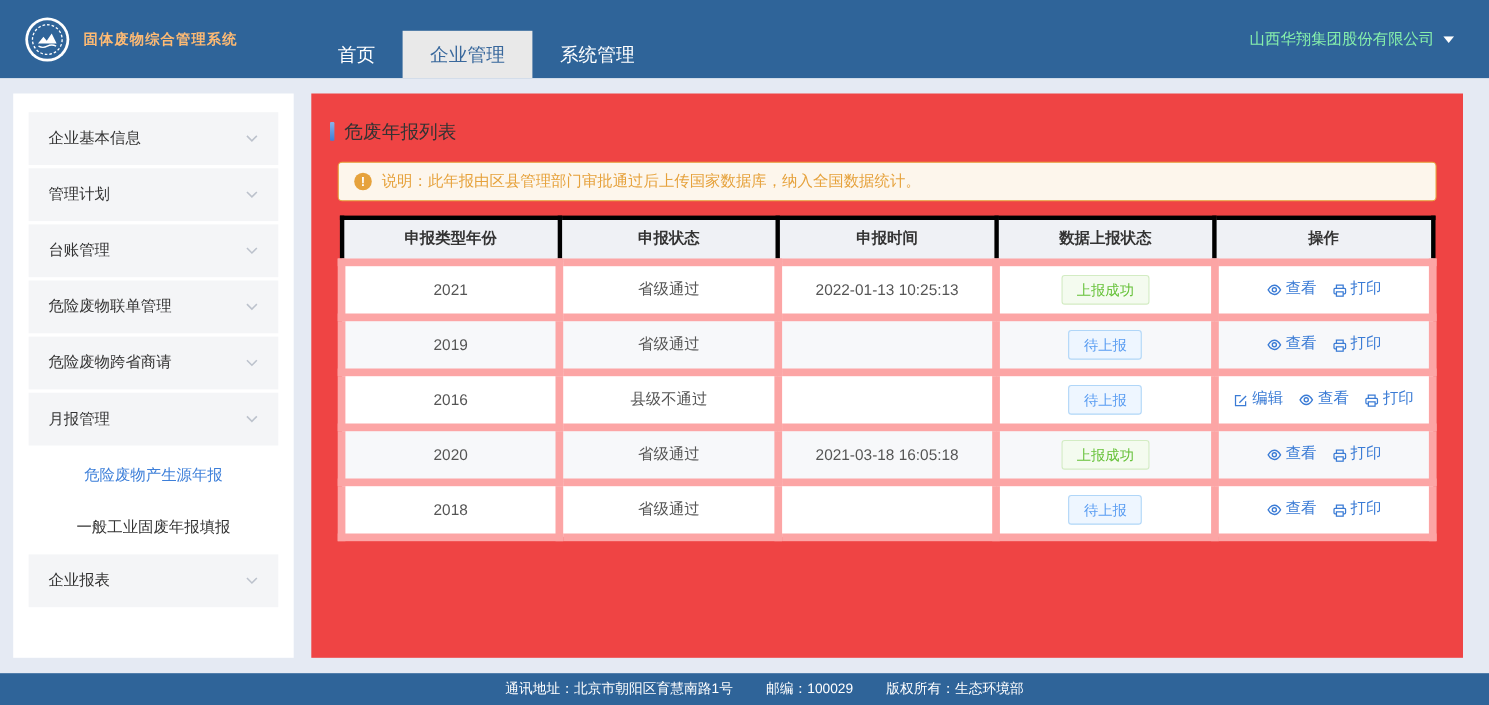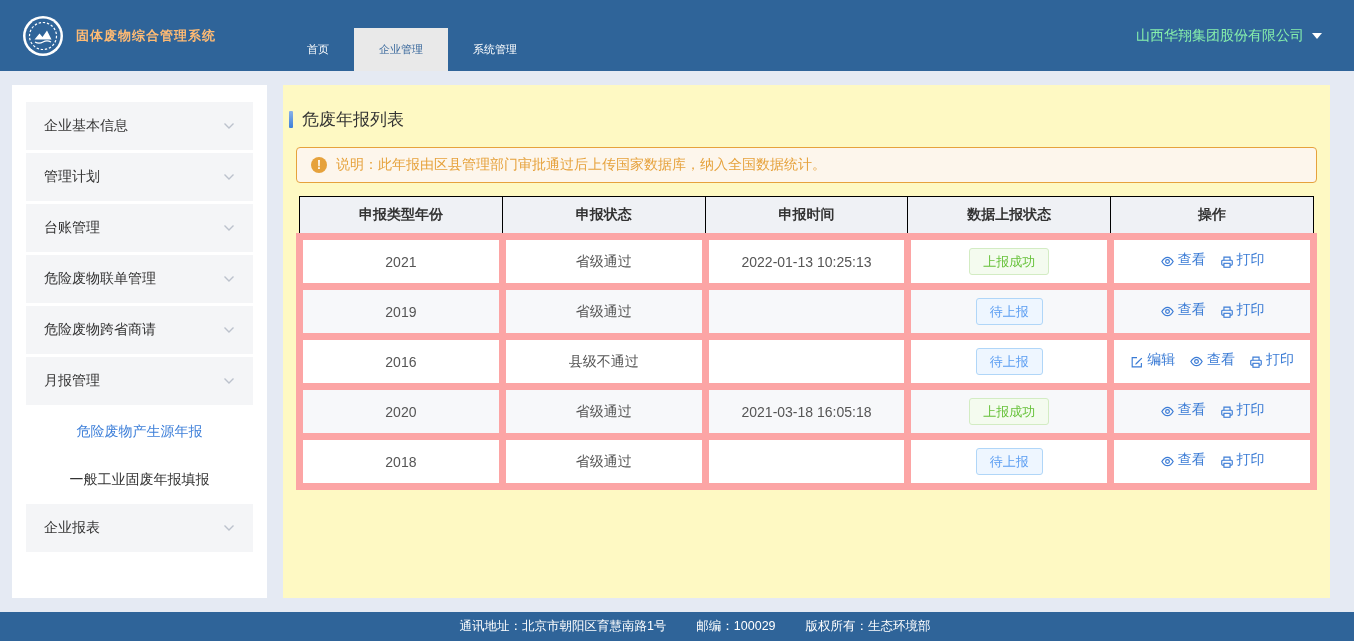--- a/index.html
+++ b/index.html
@@ -6,51 +6,51 @@
   html,body { width:1354px; height:641px; overflow:hidden; }
   body {
     font-family:"Liberation Sans","DejaVu Sans",sans-serif;
     background:#e5eaf3; color:#333;
   }
   
   .header { height:71px; background:#2f6499; display:flex; align-items:stretch; }
   .brand { display:flex; align-items:center; gap:12px; padding-left:22px; width:268px; }
   .brand-title { color:#fdba74; font-size:13px; font-weight:bold; letter-spacing:1px; white-space:nowrap;font-family:Liberation Serif, serif; }
   .nav { display:flex; margin-left:14px; }
-  .nav-item { padding:0 25px; display:flex; align-items:center; color:#fff; font-size:11px; cursor:pointer;margin-top:28px; }
+  .nav-item { padding:0 25px; display:flex; align-items:center; color:#fff; font-size:17px; cursor:pointer;margin-top:28px; }
   .nav-item.active { background:#e9e9e9; color:#39689c; }
   .header-right { margin-left:auto; display:flex; align-items:center; gap:8px; padding-right:32px; color:#86efac; font-size:14px; cursor:pointer; }
   
   .layout { display:flex; gap:16px; padding:14px 24px 0 12px; height:527px;border-radius:14px; }
   .sidebar { width:255px; background:#fff; padding:17px 14px; flex:none; }
   .side-item {
     height:48px; margin-bottom:3px; background:#f4f5f7; padding:0 18px;
     display:flex; align-items:center; justify-content:space-between;
     font-size:14px; color:#333; cursor:pointer;
   }
   .side-item.active { background:#2f6499; color:#fff; }
   .side-sub { height:48px; display:flex; align-items:center; justify-content:center; font-size:14px; color:#333; background:#fff; cursor:pointer; }
   .side-sub.active { color:#3d7fd9; }
   .chev { display:flex; }
   
-  .main { flex:1; background:#fef9c3; padding:14px 13px; }
+  .main { flex:1; background:#ef4444; padding:14px 24px; }
   .page-title { display:flex; align-items:center; gap:9px; margin:9px 0 16px -7px; font-size:17px; color:#333; }
   .title-bar { width:4px; height:17px; border-radius:1px; background:linear-gradient(#8ab2e8,#3d7fd9); }
   .notice {
     height:36px; border:1px solid #e6a23c; background:#fdf6ec; border-radius:4px;
     display:flex; align-items:center; gap:9px; padding:0 14px;
     color:#e6a23c; font-size:14px; margin-bottom:13px;
   }
   .info-dot {
     width:16px; height:16px; border-radius:50%; background:#e6a23c; color:#fff;
     font-size:12px; font-weight:bold; display:flex; align-items:center; justify-content:center; flex:none;
   }
   
   table { width:100%; border-collapse:collapse; table-layout:fixed; }
-  th { height:40px; background:#eff1f5; border:1px solid #000000; font-size:14px; font-weight:bold; color:#333; text-align:center; }
+  th { height:40px; background:#eff1f5; border:4px solid #000000; font-size:14px; font-weight:bold; color:#333; text-align:center; }
   td { height:50px; border:7px solid #fca5a5; font-size:14px; color:#555; text-align:center; background:#fff; }
   tbody tr:nth-child(even) td { background:#f7f8fa; }
   .badge { display:inline-block; min-width:64px; padding:6px 13px; font-size:13px; border-radius:3px; line-height:1; }
   .badge.success { color:#67c23a; background:#f4fbef; border:1px solid #d3ecc3; }
   .badge.pending { color:#5a9df2; background:#eef6ff; border:1px solid #b0d6f8; cursor:pointer; }
   .act { color:#3a7bd5; display:inline-flex; align-items:flex-end; gap:3px; margin:0 5px; cursor:pointer; font-size:14px; white-space:nowrap; }
   .act svg { flex:none; }
   
   .footer {
     margin-top:14px; height:29px; background:#2f6499;

